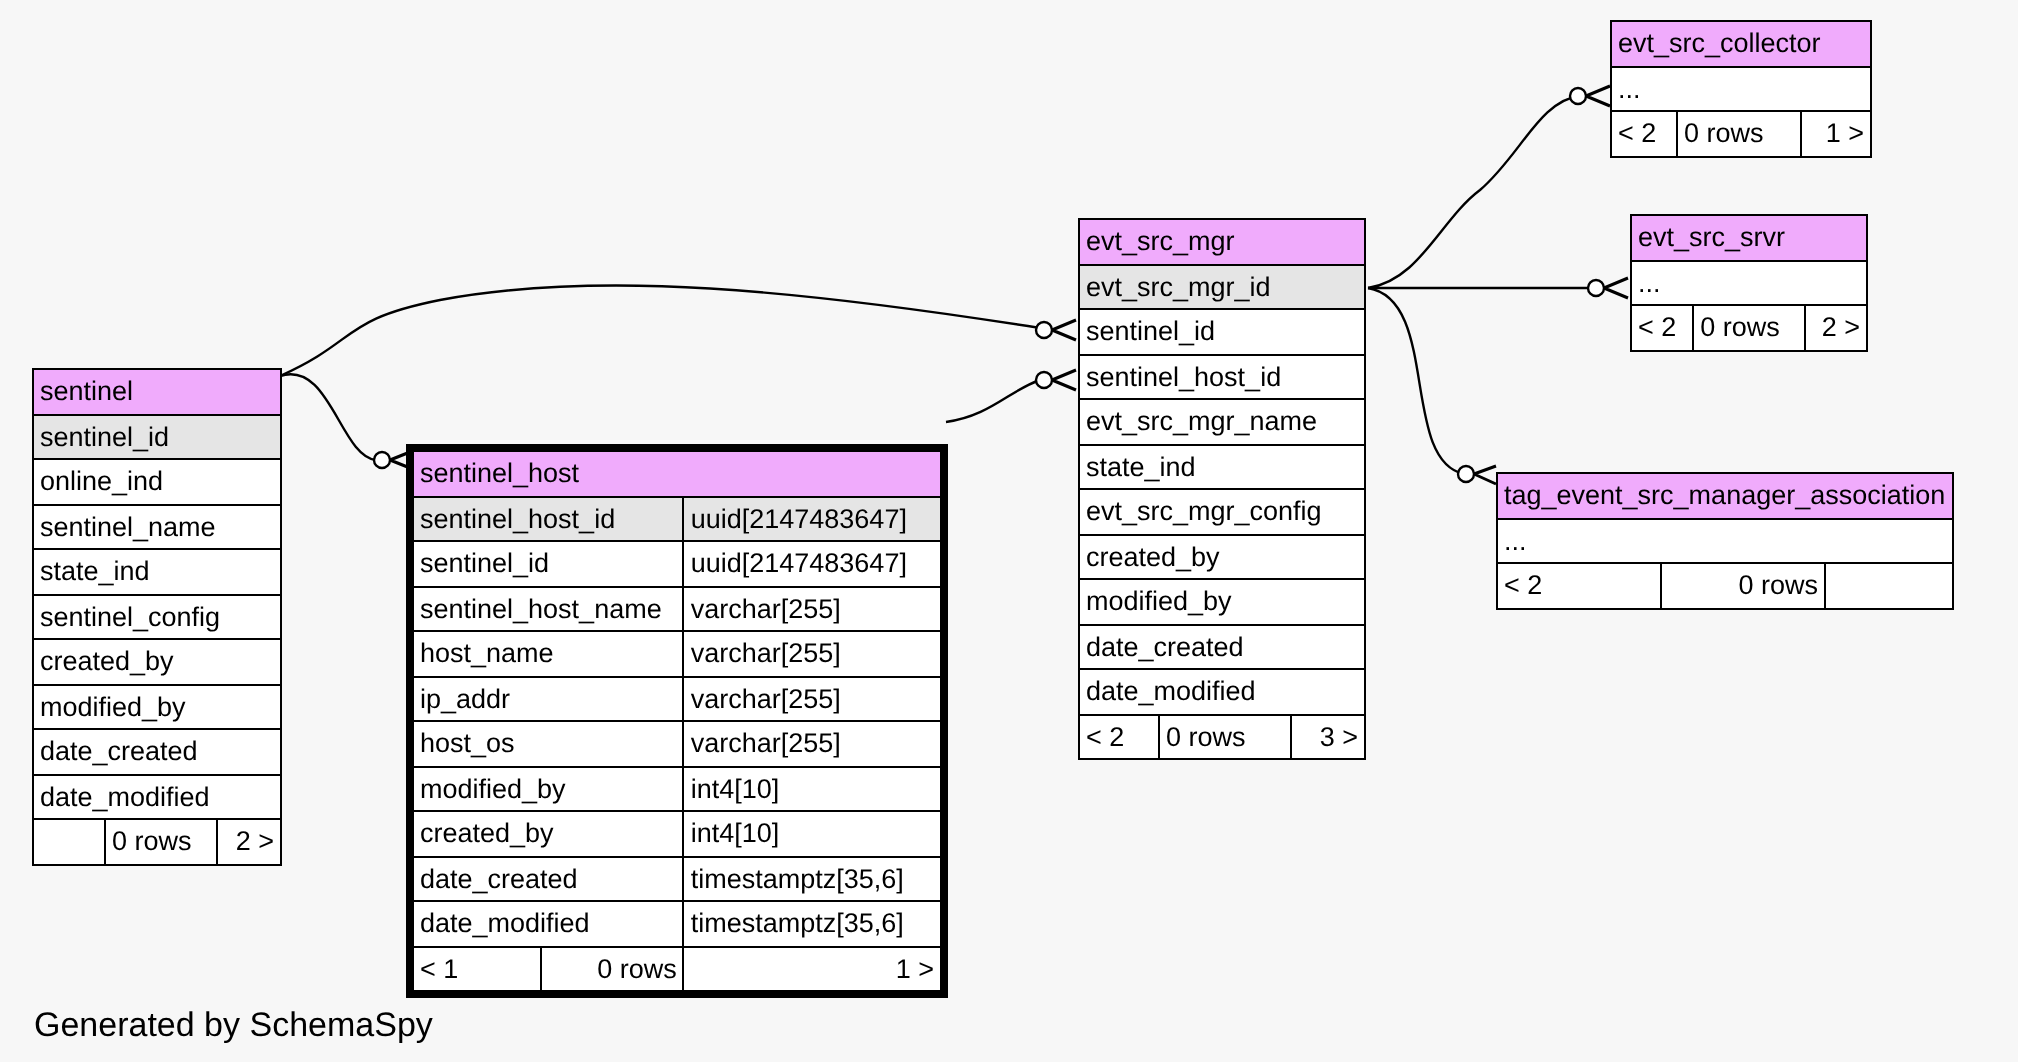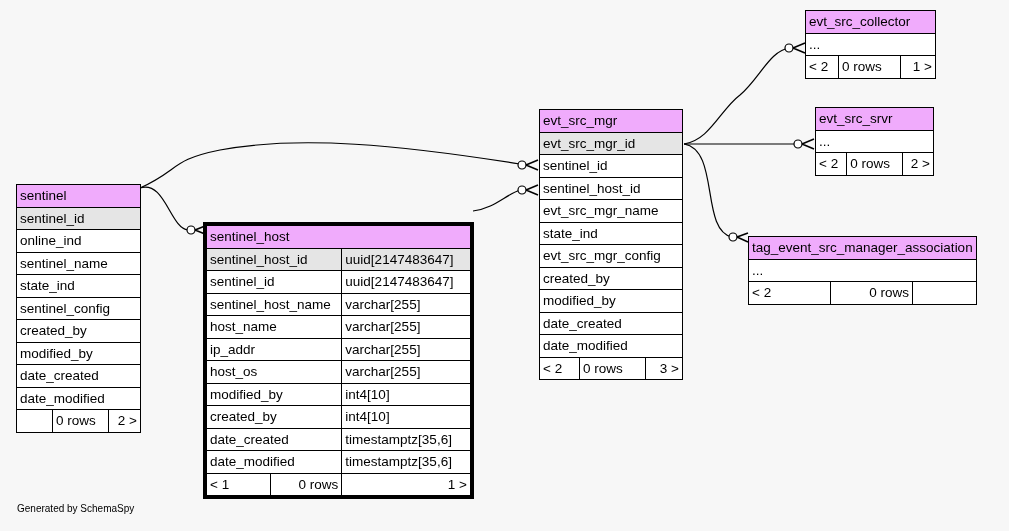--- a/index.html
+++ b/index.html
@@ -5,21 +5,21 @@
   html, body { margin:0; padding:0; }
   body { width:1009px; height:531px; background:#f7f7f7; position:relative; overflow:hidden;
          font-family:"Liberation Sans", "DejaVu Sans", sans-serif; font-size:13.5px; color:#000; }
   .tbl { position:absolute; border-collapse:collapse; background:#fff; }
   .tbl td { border:1px solid #000; padding:0 3px; height:21.5px; line-height:21.5px; white-space:nowrap; box-sizing:border-box; }
   .tbl td.hdr { background:#f0abfc; }
   .tbl td.pk { background:#e5e5e5; }
   .tbl td.r { text-align:right; }
   .focus { outline:3px solid #000; outline-offset:0;margin-top:48px; }
   #links { position:absolute; left:0; top:0; }
-  .footer { position:absolute; left:17px; top:503px; font-size:10px; }
+  .footer { position:absolute; left:17px; top:503px; font-size:17px; }
 </style>
 </head>
 <body>
 
 <svg id="links" width="1009" height="531">
   <g fill="none" stroke="#000" stroke-width="1.2">
     <path d="M140,188 C165,180 170,228 188,230"></path>
     <path d="M140,188 C180,170 170,160 220,150 C300,135 400,145 520,164"></path>
     <path d="M473,211 C495,208 505,195 520,190"></path>
     <path d="M684,144 C710,140 720,110 740,95 C760,78 770,50 790,48"></path>

